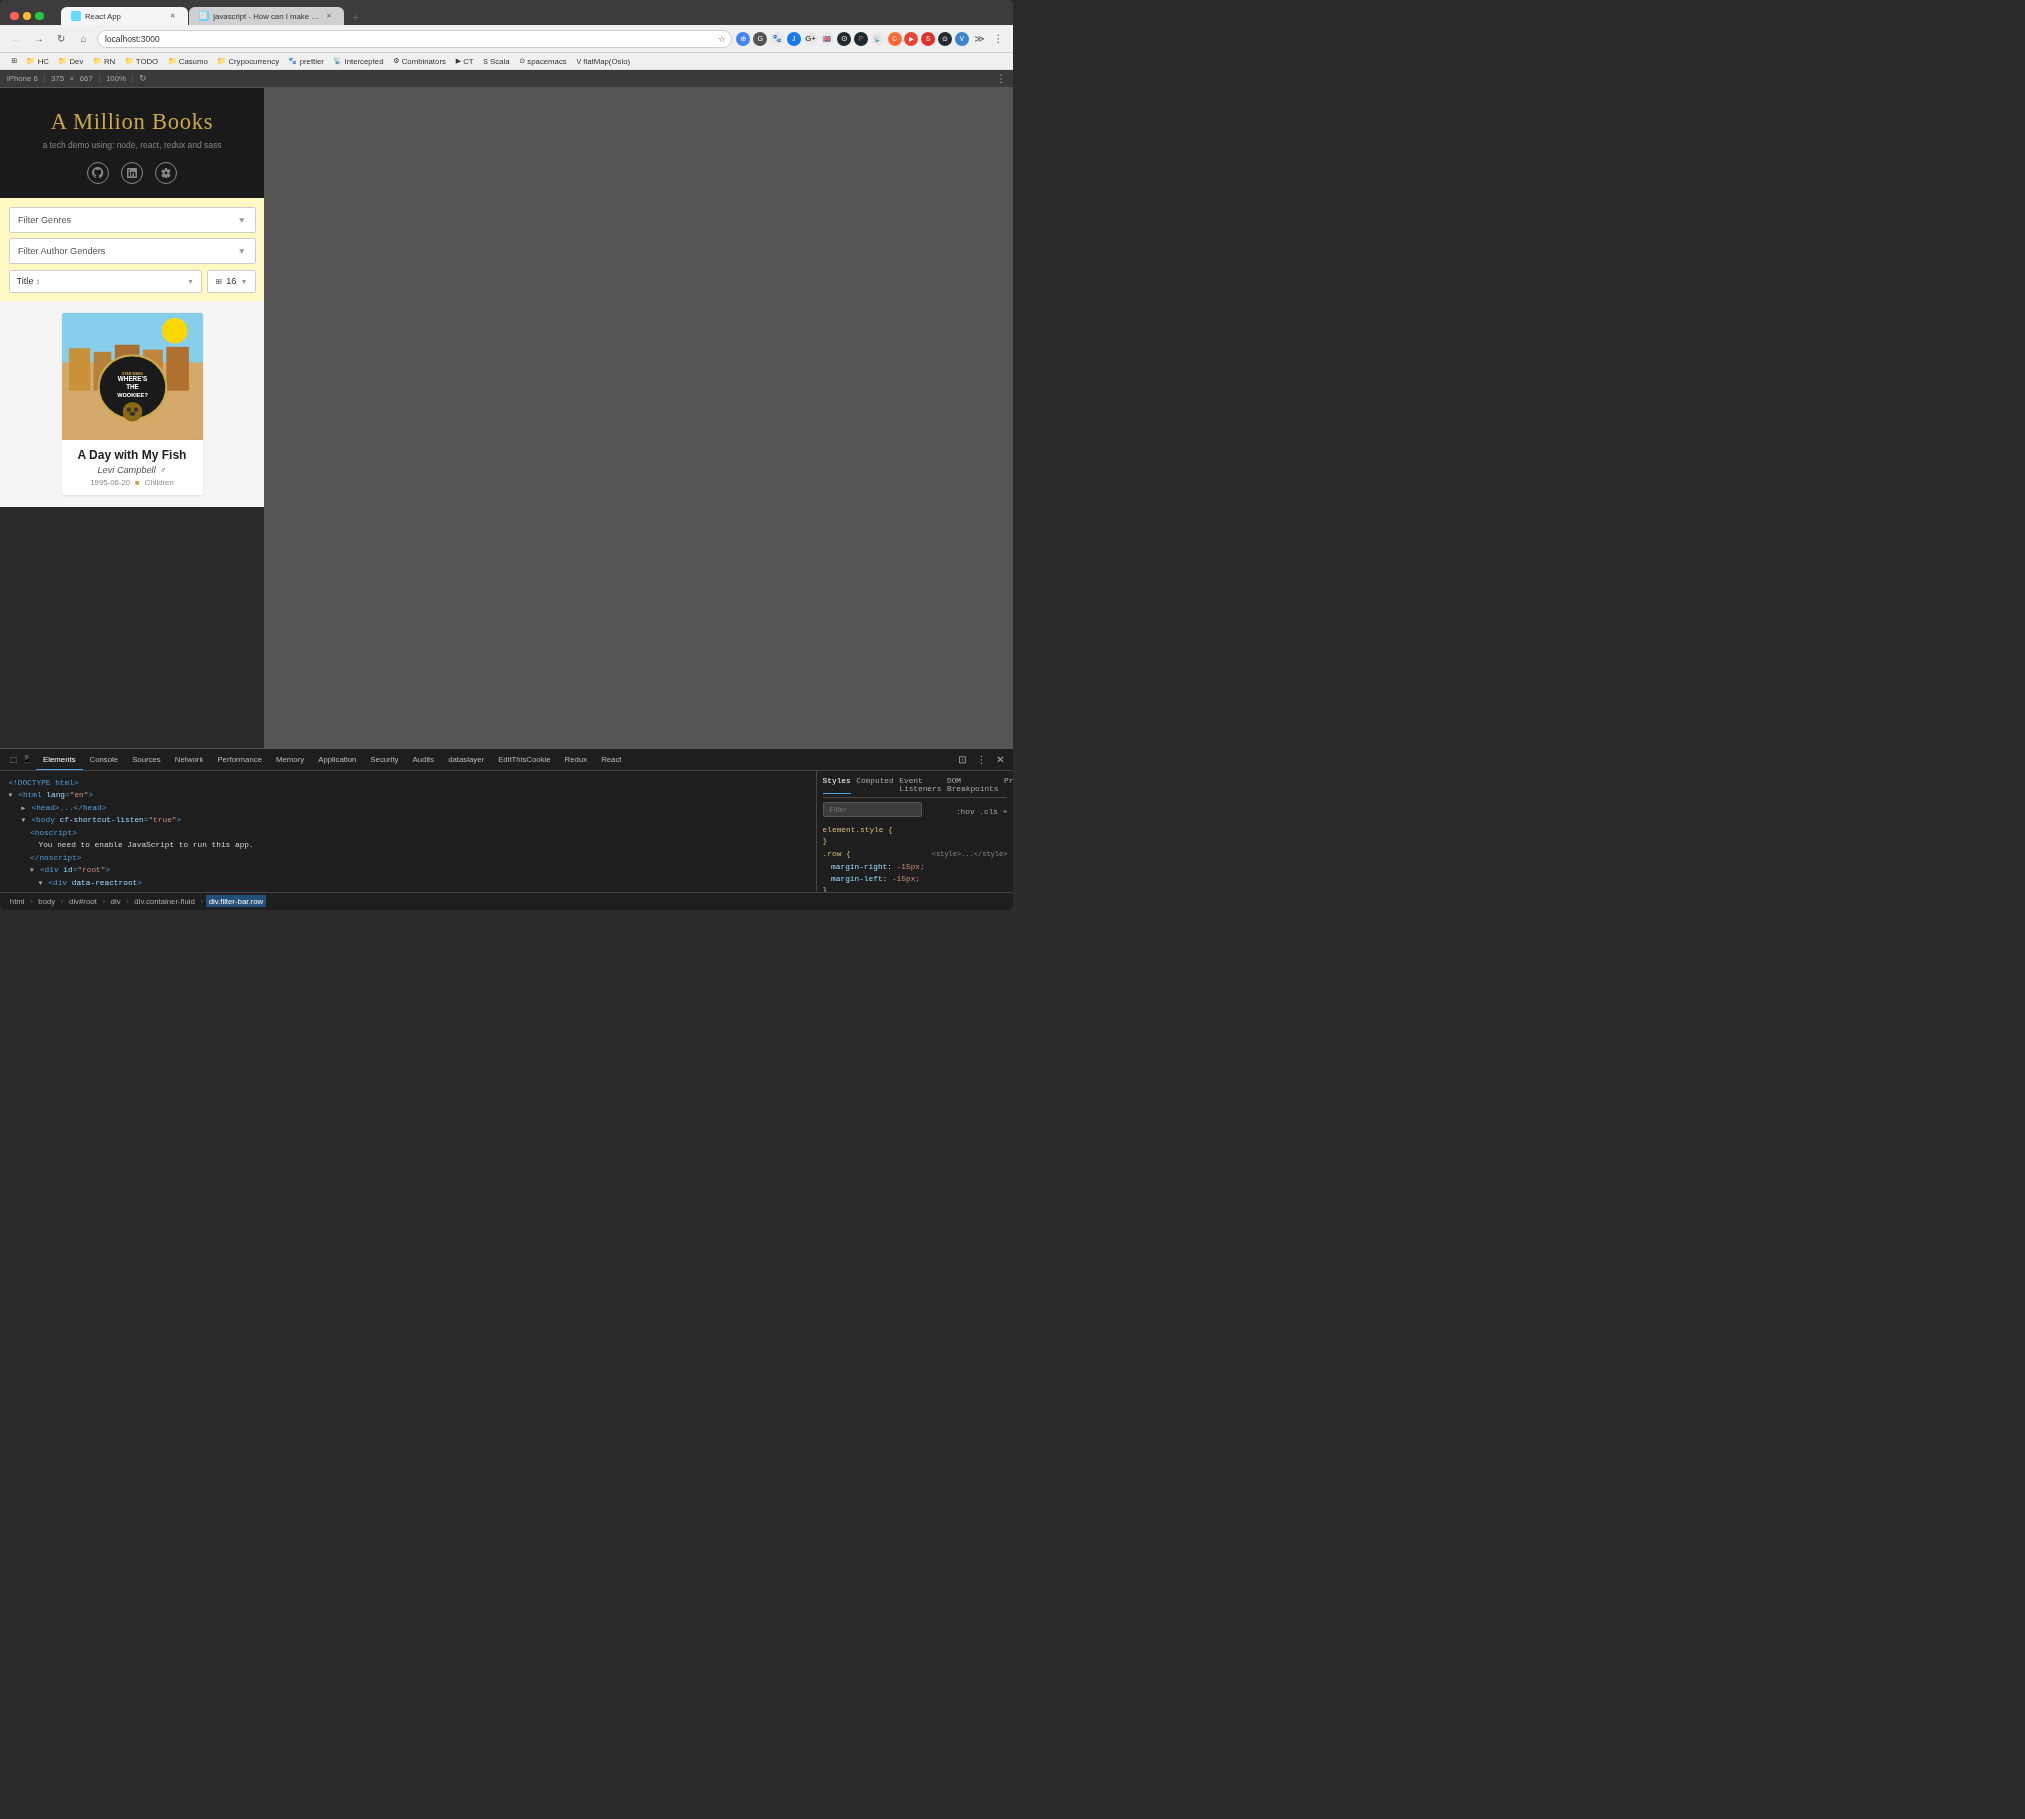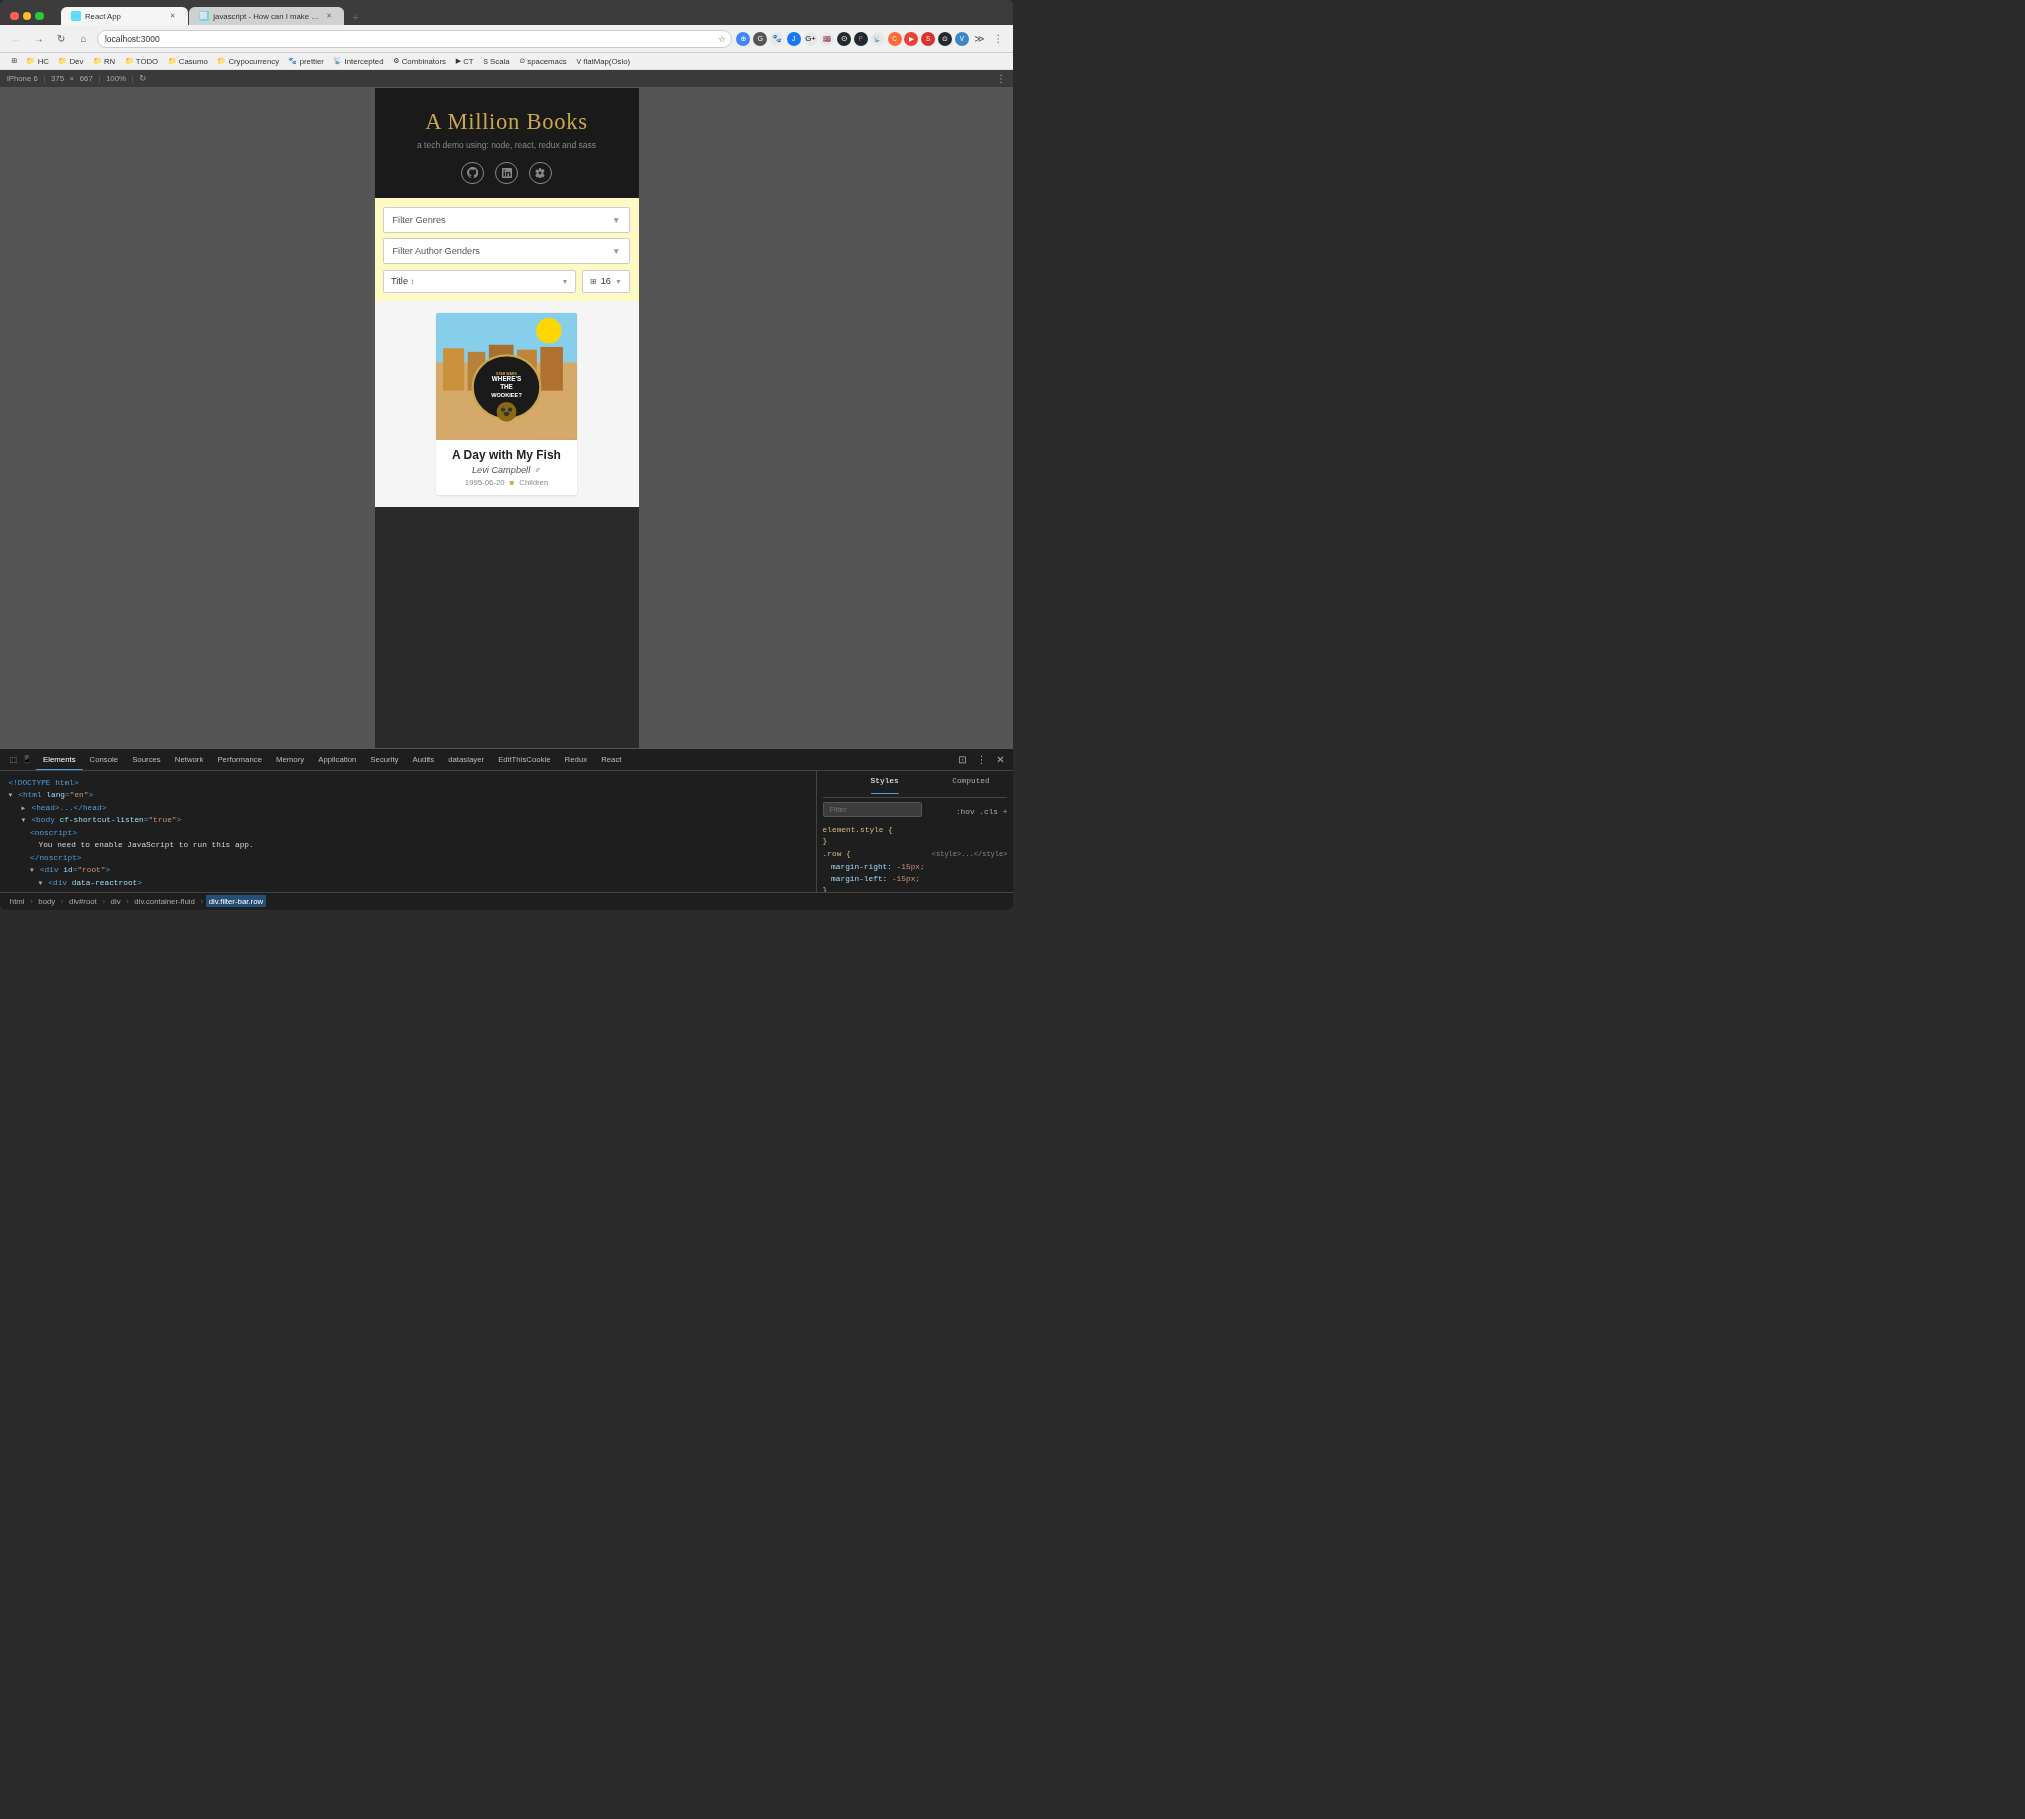--- a/index.html
+++ b/index.html
@@ -41,21 +41,21 @@
     .bm-folder-icon { font-size: 7px; }
 
     .device-bar { background: #3a3a3a; padding: 2.8px 7px; display: flex; align-items: center; justify-content: center; gap: 5.6px; font-size: 7.8px; color: #aaa; border-bottom: 0.7px solid #555; }
     .device-separator { color: #666; }
     .device-refresh { color: #aaa; cursor: pointer; font-size: 8.5px; }
     .devtools-toggle { margin-left: auto; display: flex; align-items: center; }
     .devtools-kebab { color: #aaa; cursor: pointer; font-size: 10px; }
 
     
     .content-area { display: flex; flex: 1; overflow: hidden; }
-    .browser-viewport { flex: 1; background: #555; overflow: hidden; display: flex; justify-content: center; padding: 0; }
+    .browser-viewport { flex: 1; background: #555; overflow: hidden; display: flex; padding: 0; }
     
     
     .app-container { width: 264px; background: #2a2a2a; overflow-y: auto; height: 100%; }
     .app-header { background: #1a1a1a; padding: 21px 14px 14px; text-align: center; }
     .app-title { font-size: 22.6px; font-weight: 300; color: #c9a84c; letter-spacing: 0.7px; margin-bottom: 5.6px; font-family: Georgia, serif; }
     .app-subtitle { font-size: 8.5px; color: #888; margin-bottom: 11.3px; }
     .app-social-icons { display: flex; justify-content: center; gap: 11.3px; }
     .social-icon { width: 22.6px; height: 22.6px; border-radius: 50%; border: 1.4px solid #888; display: flex; align-items: center; justify-content: center; color: #888; font-size: 10px; cursor: pointer; }
 
     .filter-section { background: #fef9c3; padding: 8.5px; }
@@ -97,21 +97,21 @@
     .triangle { display: inline-block; font-size: 6.3px; margin-right: 1.4px; color: #aaa; }
     .triangle-down::before { content: '▼'; }
     .triangle-right::before { content: '▶'; }
 
     .styles-section { margin-bottom: 5.6px; }
     .styles-selector { color: #d7ba7d; margin-bottom: 2.8px; }
     .styles-prop { padding-left: 8.5px; color: #9cdcfe; line-height: 1.6; }
     .styles-val { color: #ce9178; }
     .styles-filter { background: #3c3c3c; border: 0.7px solid #555; color: #ccc; padding: 2.1px 5.6px; font-size: 7.8px; width: 100%; margin-bottom: 4.2px; border-radius: 1.4px; }
     .styles-tabs-mini { display: flex; gap: 5.6px; margin-bottom: 4.2px; border-bottom: 0.7px solid #444; padding-bottom: 2.8px; }
-    .styles-tab-mini { font-size: 7.8px; color: #aaa; cursor: pointer; padding-bottom: 1.4px; margin-left: 48px; }
+    .styles-tab-mini { font-size: 7.8px; color: #aaa; cursor: pointer; padding-bottom: 1.4px; }
     .styles-tab-mini.active { color: white; border-bottom: 1.4px solid #4d9de0; }
 
     .bottom-bar { display: flex; background: #1e1e1e; padding: 0 7px; font-size: 7.8px; color: #aaa; border-top: 0.7px solid #444; align-items: center; }
     .bottom-path { display: flex; gap: 2.8px; align-items: center; padding: 2.8px 0; }
     .path-item { padding: 1.4px 2.8px; cursor: pointer; }
     .path-item.selected { background: #264f78; color: white; }
   </style>
 </head>
 <body>
 

